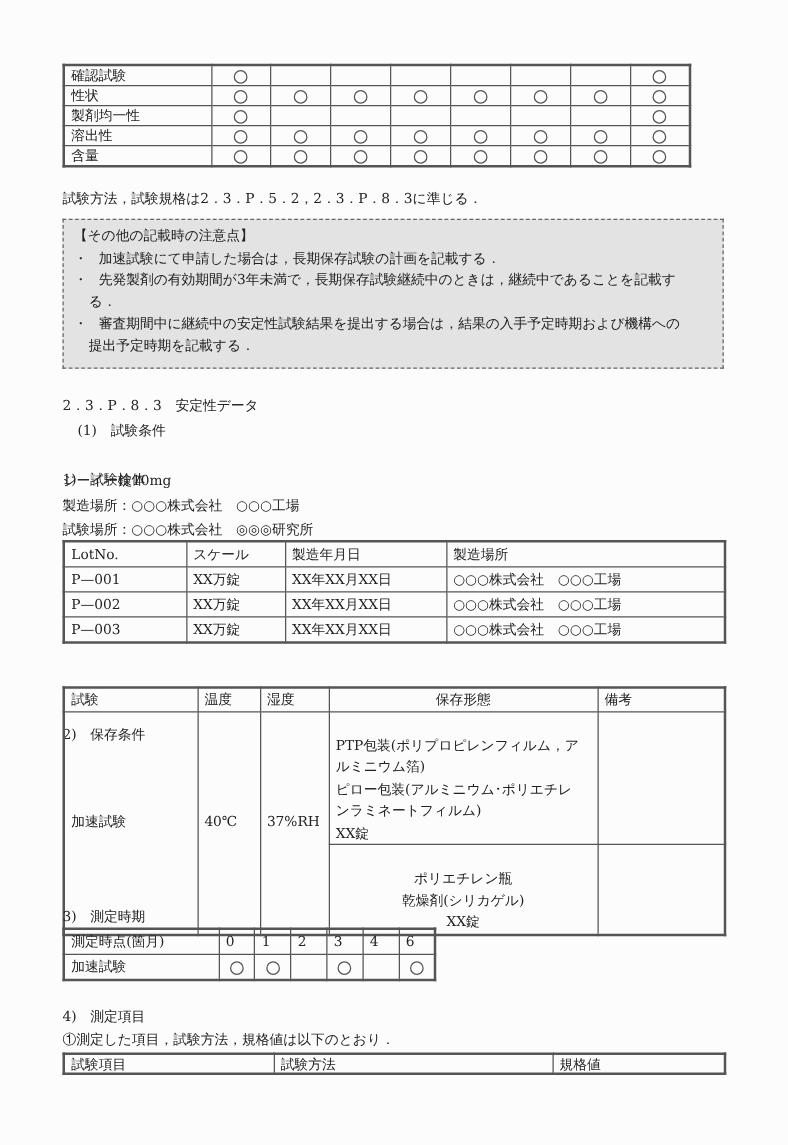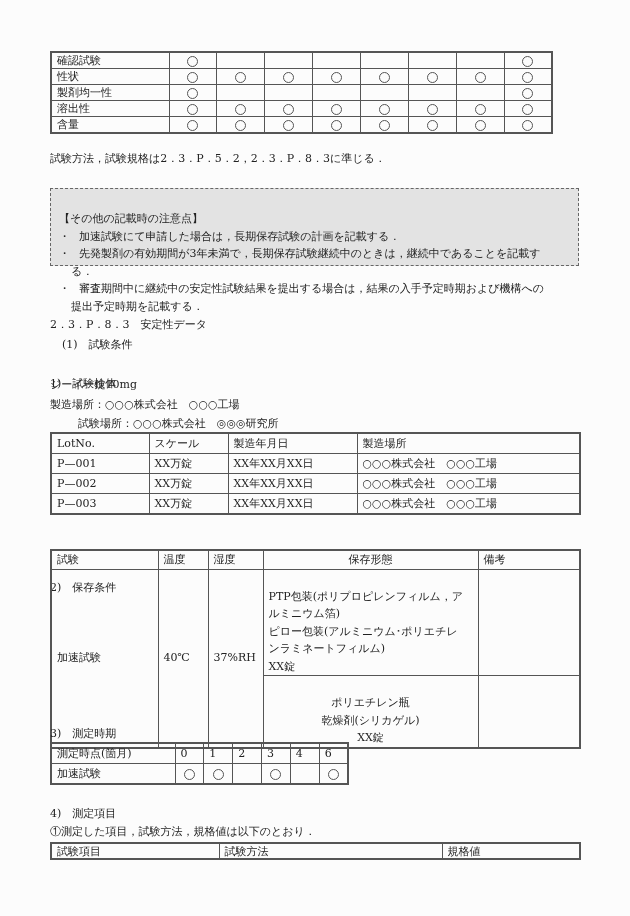--- a/index.html
+++ b/index.html
@@ -4,22 +4,22 @@
 <style>
   html, body { margin:0; padding:0; background:#fcfcfc; }
   body { width:630px; height:916px; position:relative; overflow:hidden;
          font-family:"DejaVu Serif","Liberation Serif",serif; font-size:11px; color:#222; }
   table { border-collapse:collapse; position:absolute; table-layout:fixed; }
   td { border:1px solid #555; padding:0 5px; font-size:11px; line-height:13px; vertical-align:middle; white-space:nowrap; overflow:hidden; }
   .c { text-align:center; }
   .circ { display:inline-block; width:9px; height:9px; border:1px solid #555; border-radius:50%; vertical-align:middle; }
   .t1 td { height:15px; }
   .t1 { border:2px solid #555; }
-  .note { position:absolute; left:50px; top:188px; width:529px; height:78px; background:#e3e3e3;
-          border:1px dashed #666; box-sizing:border-box; padding:21px 8px 0 8px; line-height:17.5px; font-size:11px; }
+  .note { position:absolute; left:50px; top:175px; width:529px; height:120px; background:#e3e3e3;
+          border:1px dashed #666; box-sizing:border-box; padding:4px 8px 0 8px; line-height:17.5px; font-size:11px; }
   .note .bul { display:block; }
   .note .bul .dot { display:inline-block; width:20px; }
   .line { position:absolute; left:50px; font-size:11px; white-space:nowrap; }
   .lot td { height:19px; }
   .lot { border:2px solid #555; }
   .stor { border:2px solid #555; }
   .stor td { line-height:17.5px; }
   .stor td.wrap { white-space:normal; vertical-align:top; padding-top:18px; }
   .tp { border:2px solid #555; }
   .tp td { height:19px; }
@@ -109,21 +109,21 @@
   <span class="bul" style="padding-left:12px;">る．</span>
   <span class="bul"><span class="dot">・</span><span>審査期間中に継続中の安定性試験結果を提出する場合は，結果の入手予定時期および機構への</span></span>
   <span class="bul" style="padding-left:12px;">提出予定時期を記載する．</span>
 </div>
 
 <div class="line" style="top:317px;">2．3．P．8．3　安定性データ</div>
 <div class="line" style="top:337px; left:62px;">(1)　試験条件</div>
 <div class="line" style="top:376px;">1)　試験検体</div>
 <div class="line" style="top:377px;">ジーイー錠10mg</div>
 <div class="line" style="top:397px;">製造場所：○○○株式会社　○○○工場</div>
-<div class="line" style="top:416px;margin-left:28px;">試験場所：○○○株式会社　◎◎◎研究所</div>
+<div class="line" style="top:416px;">試験場所：○○○株式会社　◎◎◎研究所</div>
 
 <table class="lot" style="left:50px; top:432px; width:531px;">
   <colgroup>
       <col style="width:98px">
       <col style="width:79px">
       <col style="width:129px">
       <col>
     </colgroup>
   <tbody id="lotbody">
       <tr>

